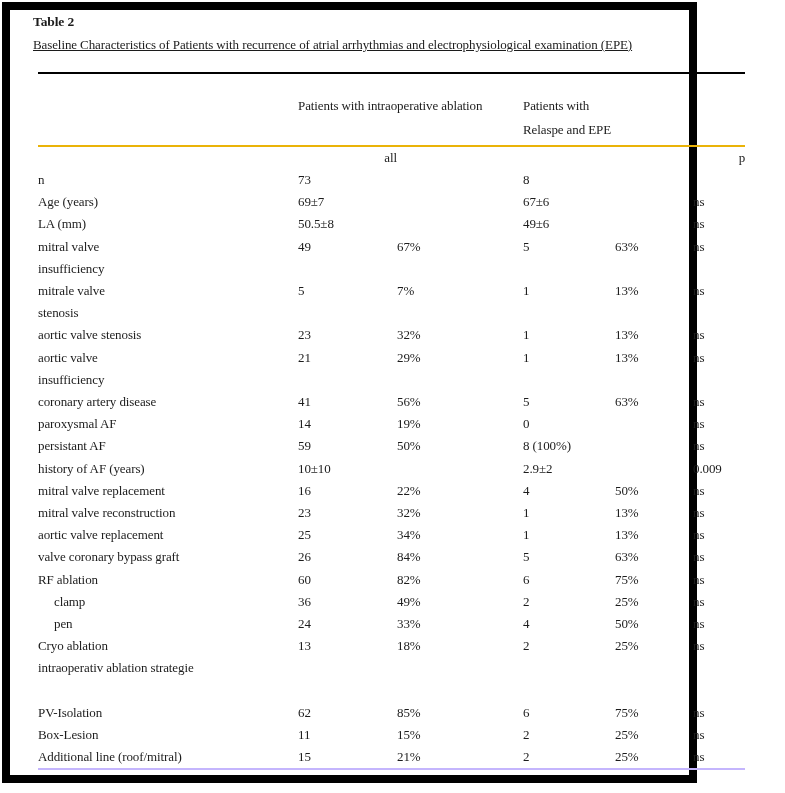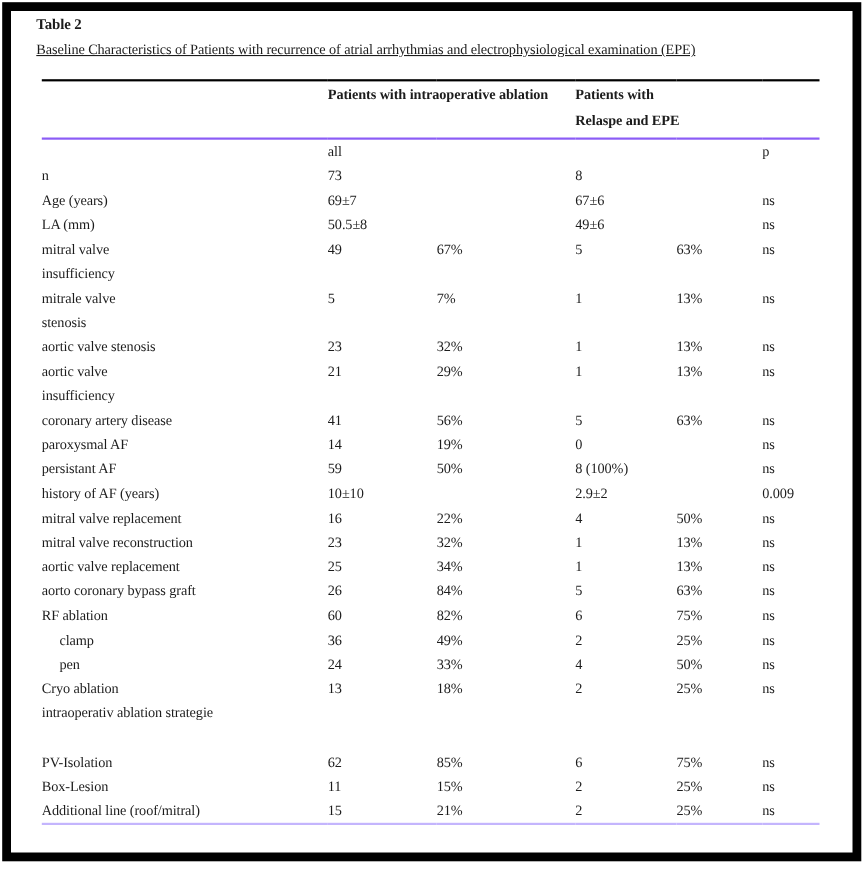--- a/index.html
+++ b/index.html
@@ -12,21 +12,21 @@
     height: 793px;
     position: relative;
     overflow: hidden;
     font-family: "Liberation Serif", "DejaVu Serif", serif;
     color: #1c1c1c;
   }
   .frame {
     position: absolute;
     left: 2px;
     top: 2px;
-    width: 781px;
+    width: 695px;
     height: 781px;
     border: 8px solid #000000;
     box-sizing: border-box;
     background: #ffffff;
   }
   .doc-title {
     position: absolute;
     left: 23px;
     top: 4px;
     font-size: 13.5px;
@@ -55,29 +55,29 @@
   }
   table.baseline td {
     padding: 0;
     white-space: nowrap;
     overflow: hidden;
     vertical-align: middle;
   }
   tr.group-header td {
     height: 51px;
     vertical-align: top;
-    padding-top: 0;
+    padding-top: 20px;
     line-height: 24px;
     border-top: 2px solid #000000;
-    border-bottom: 2px solid #8b5cf6;
-    font-weight: bold;
+    border-bottom: 2px solid #eab308;
   }
   tr.sub-header td {
     height: 22px;
     line-height: 22px;
+    text-align: right;
   }
   tbody.rows td {
     height: 22.2px;
     line-height: 22.2px;
   }
   tbody.rows tr:last-child td {
     border-bottom: 2px solid #c4b5fd;
   }
   td.label-cell { padding-left: 5px; }
   td.label-cell.indent { padding-left: 16px; font-family: Liberation Serif, serif; }
@@ -252,21 +252,21 @@
         </tr>
         <tr>
           <td class="label-cell">aortic valve replacement</td>
           <td>25</td>
           <td>34%</td>
           <td>1</td>
           <td>13%</td>
           <td>ns</td>
         </tr>
         <tr>
-          <td class="label-cell">aorto coronary bypass graft</td>
+          <td class="label-cell">valve coronary bypass graft</td>
           <td>26</td>
           <td>84%</td>
           <td>5</td>
           <td>63%</td>
           <td>ns</td>
         </tr>
         <tr>
           <td class="label-cell">RF ablation</td>
           <td>60</td>
           <td>82%</td>

